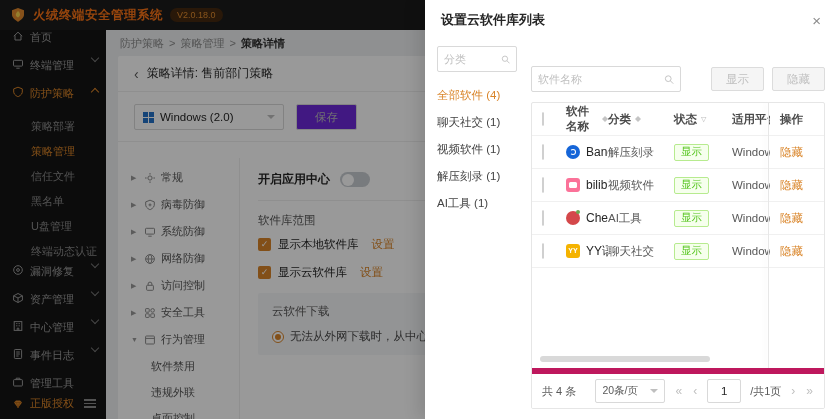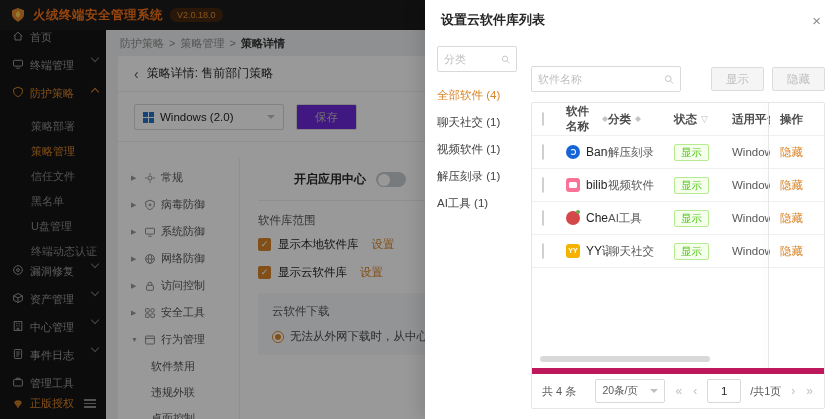--- a/index.html
+++ b/index.html
@@ -55,21 +55,21 @@
     border-radius:2px; color:#bdbdbd; font-size:11.5px; display:inline-flex; align-items:center; }
   .content-row { display:flex; position:absolute; top:102px; left:0; right:0; bottom:0; }
   .tree { width:122px; border-right:1px solid #efefef; padding:6px 0; }
   .tree-item { height:27px; display:flex; align-items:center; gap:5px; padding-left:13px;
     color:#555; font-size:11px; cursor:pointer; white-space:nowrap; }
   .tw { font-size:7px; color:#9a9a9a; width:8px; flex:0 0 auto; }
   .tree-child { height:26px; line-height:26px; padding-left:33px; color:#555; font-size:11px;
     cursor:pointer; white-space:nowrap; }
   .settings { flex:1; padding:13px 18px; min-width:0; }
   .set-row { display:flex; align-items:center; gap:10px; }
-  .set-title { font-size:12px; color:#262626; font-weight:bold;margin-left:36px; }
+  .set-title { font-size:12px; color:#262626; font-weight:bold; }
   .toggle { width:30px; height:15px; background:#c9cdd2; border-radius:8px; position:relative; cursor:pointer; }
   .toggle i { position:absolute; top:1.5px; left:2px; width:12px; height:12px; background:#fff; border-radius:50%; }
   .hr { border-bottom:1px solid #efefef; margin:12px 0; }
   .sec-label { font-size:11.5px; color:#595959; margin-bottom:9px; }
   .chk-row { display:flex; align-items:center; gap:7px; margin:9px 0 13px; }
   .chk { width:13px; height:13px; background:#d98428; border-radius:2px; color:#fff; font-size:9px;
     line-height:13px; text-align:center; cursor:pointer; }
   .chk-lbl { font-size:11.5px; color:#262626; }
   .lnk { color:#d98428; font-size:11.5px; margin-left:6px; cursor:pointer; }
   .gray-box { background:#f6f7f9; border-radius:2px; padding:11px 14px; width:440px; margin-top:2px; }
@@ -104,21 +104,21 @@
   .sm-btn { height:24px; padding:0 14px; background:#f5f5f5; border:1px solid #dcdcdc; border-radius:2px;
     color:#c0c0c0; font-size:11.5px; display:inline-flex; align-items:center; }
   .tablebox { margin:10px 0 10px; flex:1; border:1px solid #e6e6e6; border-radius:2px; position:relative;
     display:flex; flex-direction:column; overflow:hidden; }
   .trow { display:flex; align-items:center; padding:0 10px; height:33px; border-bottom:1px solid #f0f0f0; }
   .trow.head { font-size:11.5px; color:#4a4a4a; font-weight:bold; }
   .cbx { width:12px; height:12px; border:1px solid #d0d0d0; border-radius:2px; background:#fff; cursor:pointer; }
   .col-check { width:24px; flex:0 0 auto; }
   .col-name { flex:1; min-width:0; display:flex; align-items:center; gap:6px; }
   .col-cat { width:66px; flex:0 0 auto; display:flex; align-items:center; gap:4px; }
-  .col-status { width:58px; flex:0 0 auto; display:flex; align-items:center; gap:4px; }
+  .col-status { width:58px; flex:0 0 auto; display:flex; align-items:center; gap:4px;font-family:Liberation Mono, monospace; }
   .col-plat { width:38px; flex:0 0 auto; overflow:hidden; white-space:nowrap; }
   .col-act { width:44px; flex:0 0 auto; padding-left:10px; }
   .sorters { display:flex; flex-direction:column; gap:1px; }
   .sorters i { width:0; height:0; border:3.5px solid transparent; display:block; }
   .sorters .up { border-bottom-color:#c4c4c4; margin-bottom:-1px; }
   .sorters .dn { border-top-color:#c4c4c4; }
   .funnel { font-size:9px; color:#bfbfbf; }
   .cell-name { font-size:12px; color:#262626; white-space:nowrap; overflow:hidden; }
   .cell-cat { font-size:11.5px; color:#595959; white-space:nowrap; }
   .badge-green { font-size:10.5px; color:#52c41a; background:#f6ffed; border:1px solid #b7eb8f;

